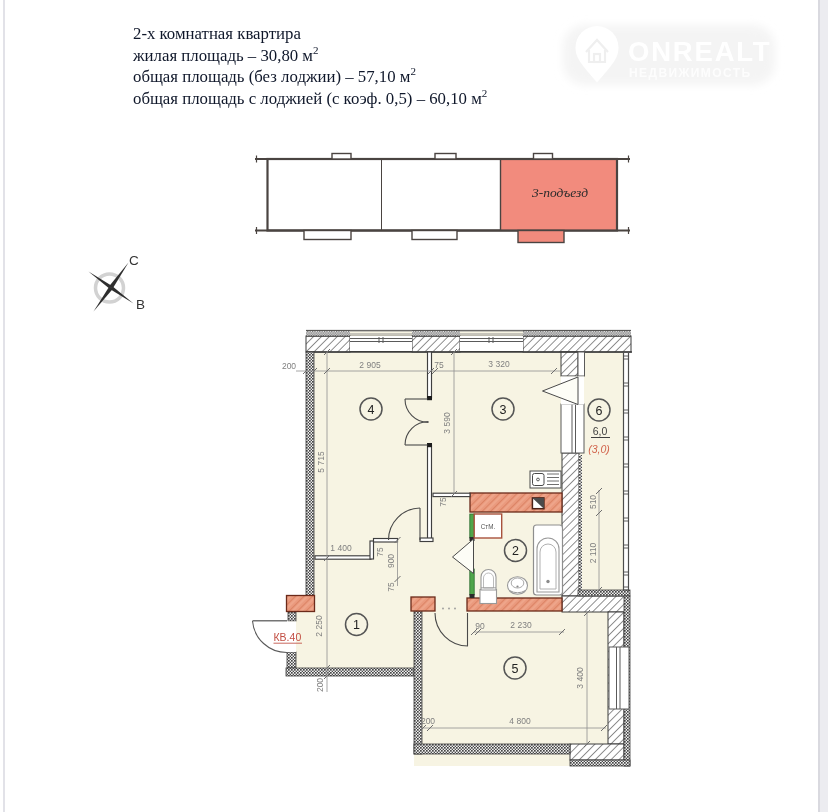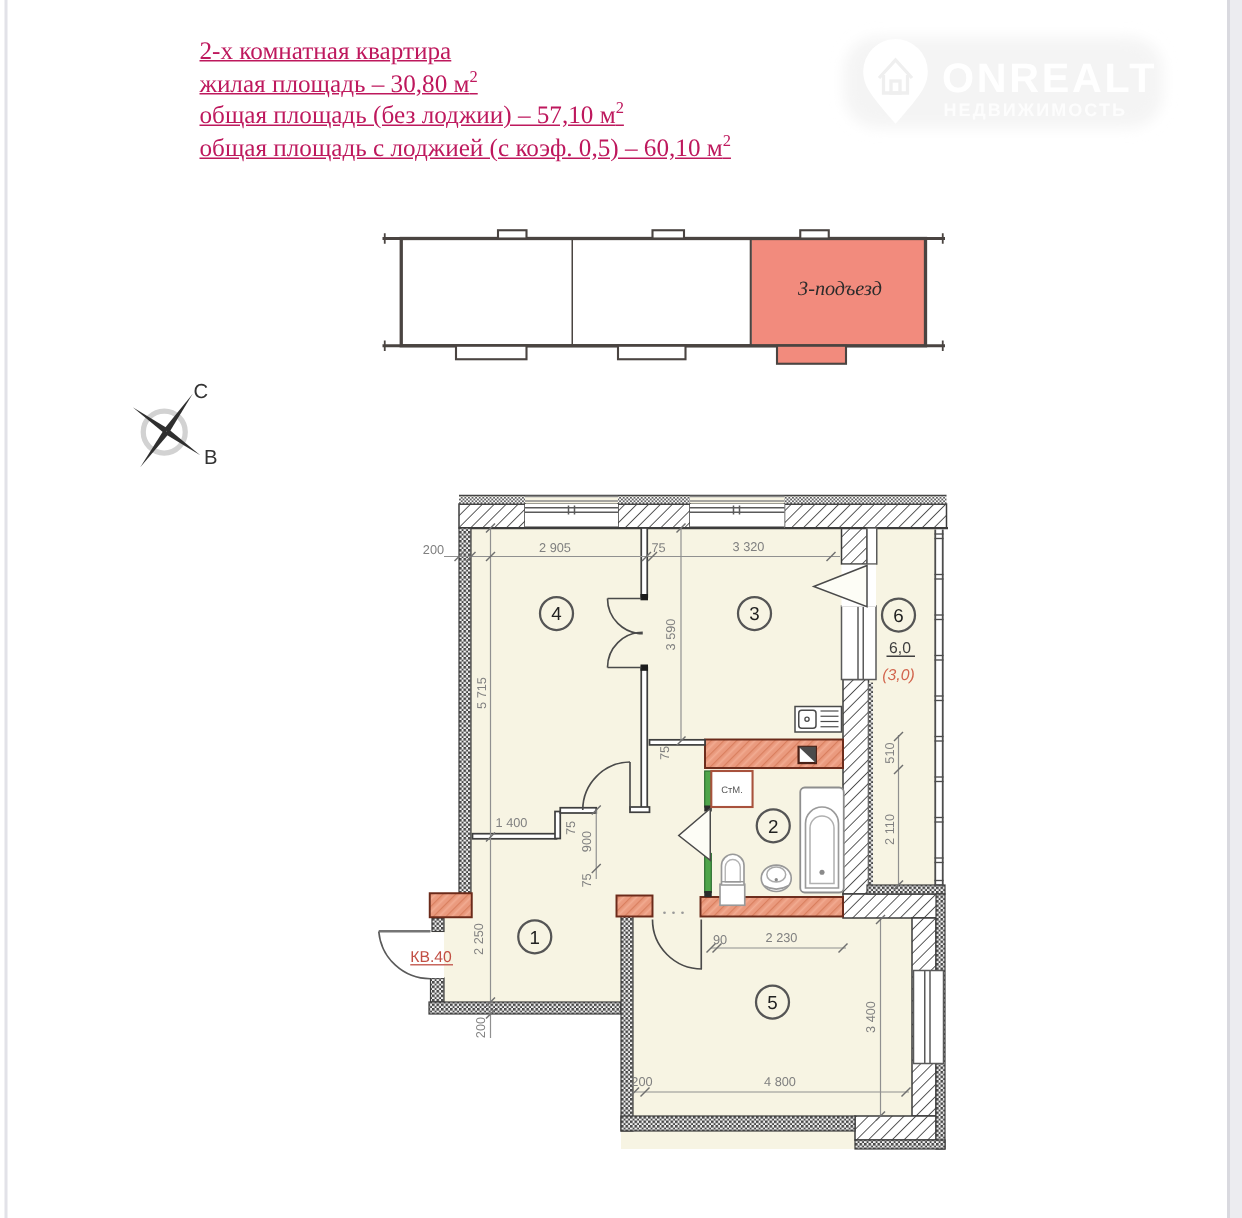--- a/index.html
+++ b/index.html
@@ -1,19 +1,19 @@
 <!DOCTYPE html>
 <html><head>
 <meta charset="utf-8">
 <style>
   html,body{margin:0;padding:0;}
   body{width:828px;height:812px;background:#ffffff;overflow:hidden;position:relative;
        font-family:"Liberation Sans",sans-serif;-webkit-font-smoothing:antialiased;}
   #head{position:absolute;left:133px;top:23px;font-family:"Liberation Serif",serif;
-        font-size:16.8px;color:#be185d;line-height:21.6px;white-space:nowrap;text-decoration:underline;}
+        font-size:16.8px;color:#0f172a;line-height:21.6px;white-space:nowrap;}
   sup{font-size:11px;line-height:0;}
   #edge{position:absolute;right:0;top:0;width:9px;height:812px;background:#ececf0;}
   #edgeline{position:absolute;right:8px;top:0;width:2px;height:812px;background:#d9d9df;}
   #edgeL{position:absolute;left:2.5px;top:0;width:2px;height:812px;background:#e2e2e8;}
 </style>
 </head>
 <body>
 <div id="edge"></div>
 <div id="edgeL"></div>
 <div id="edgeline"></div>

